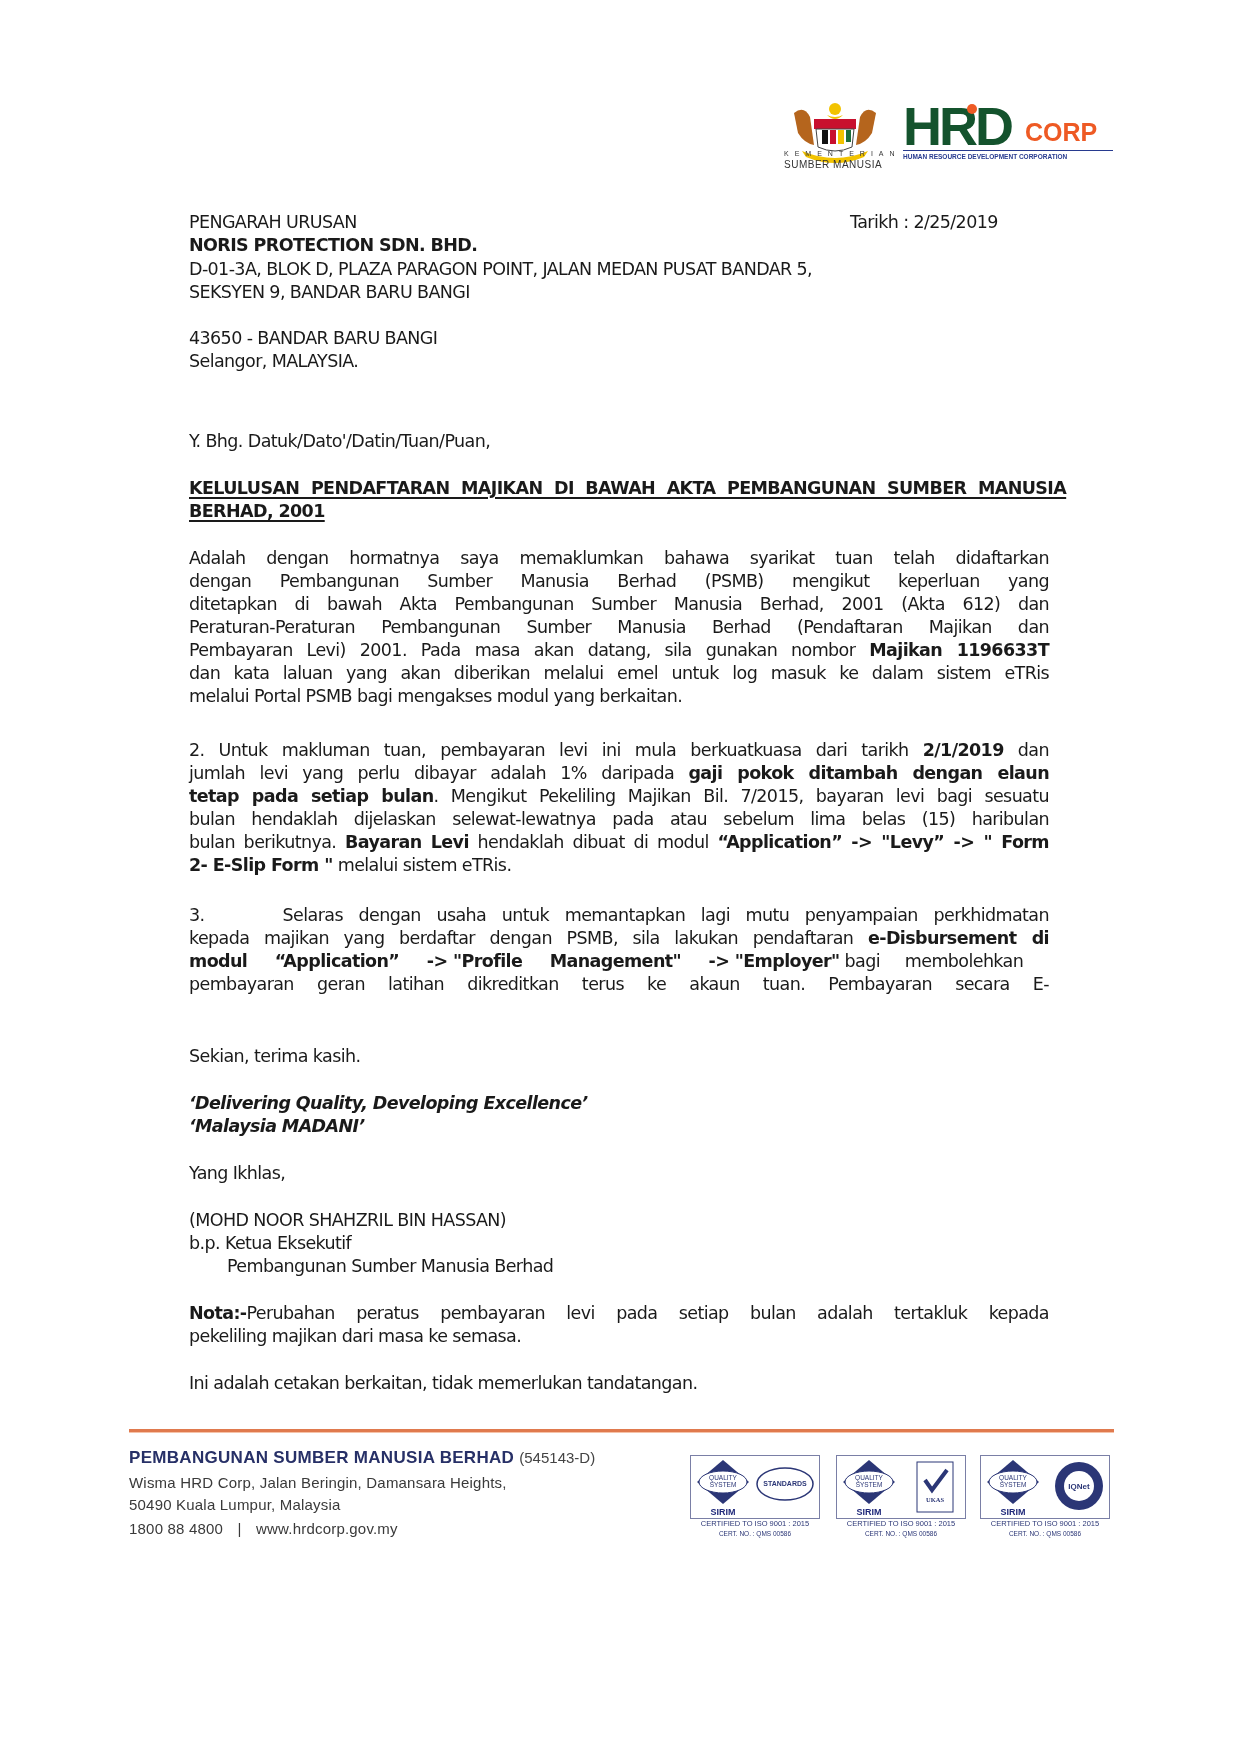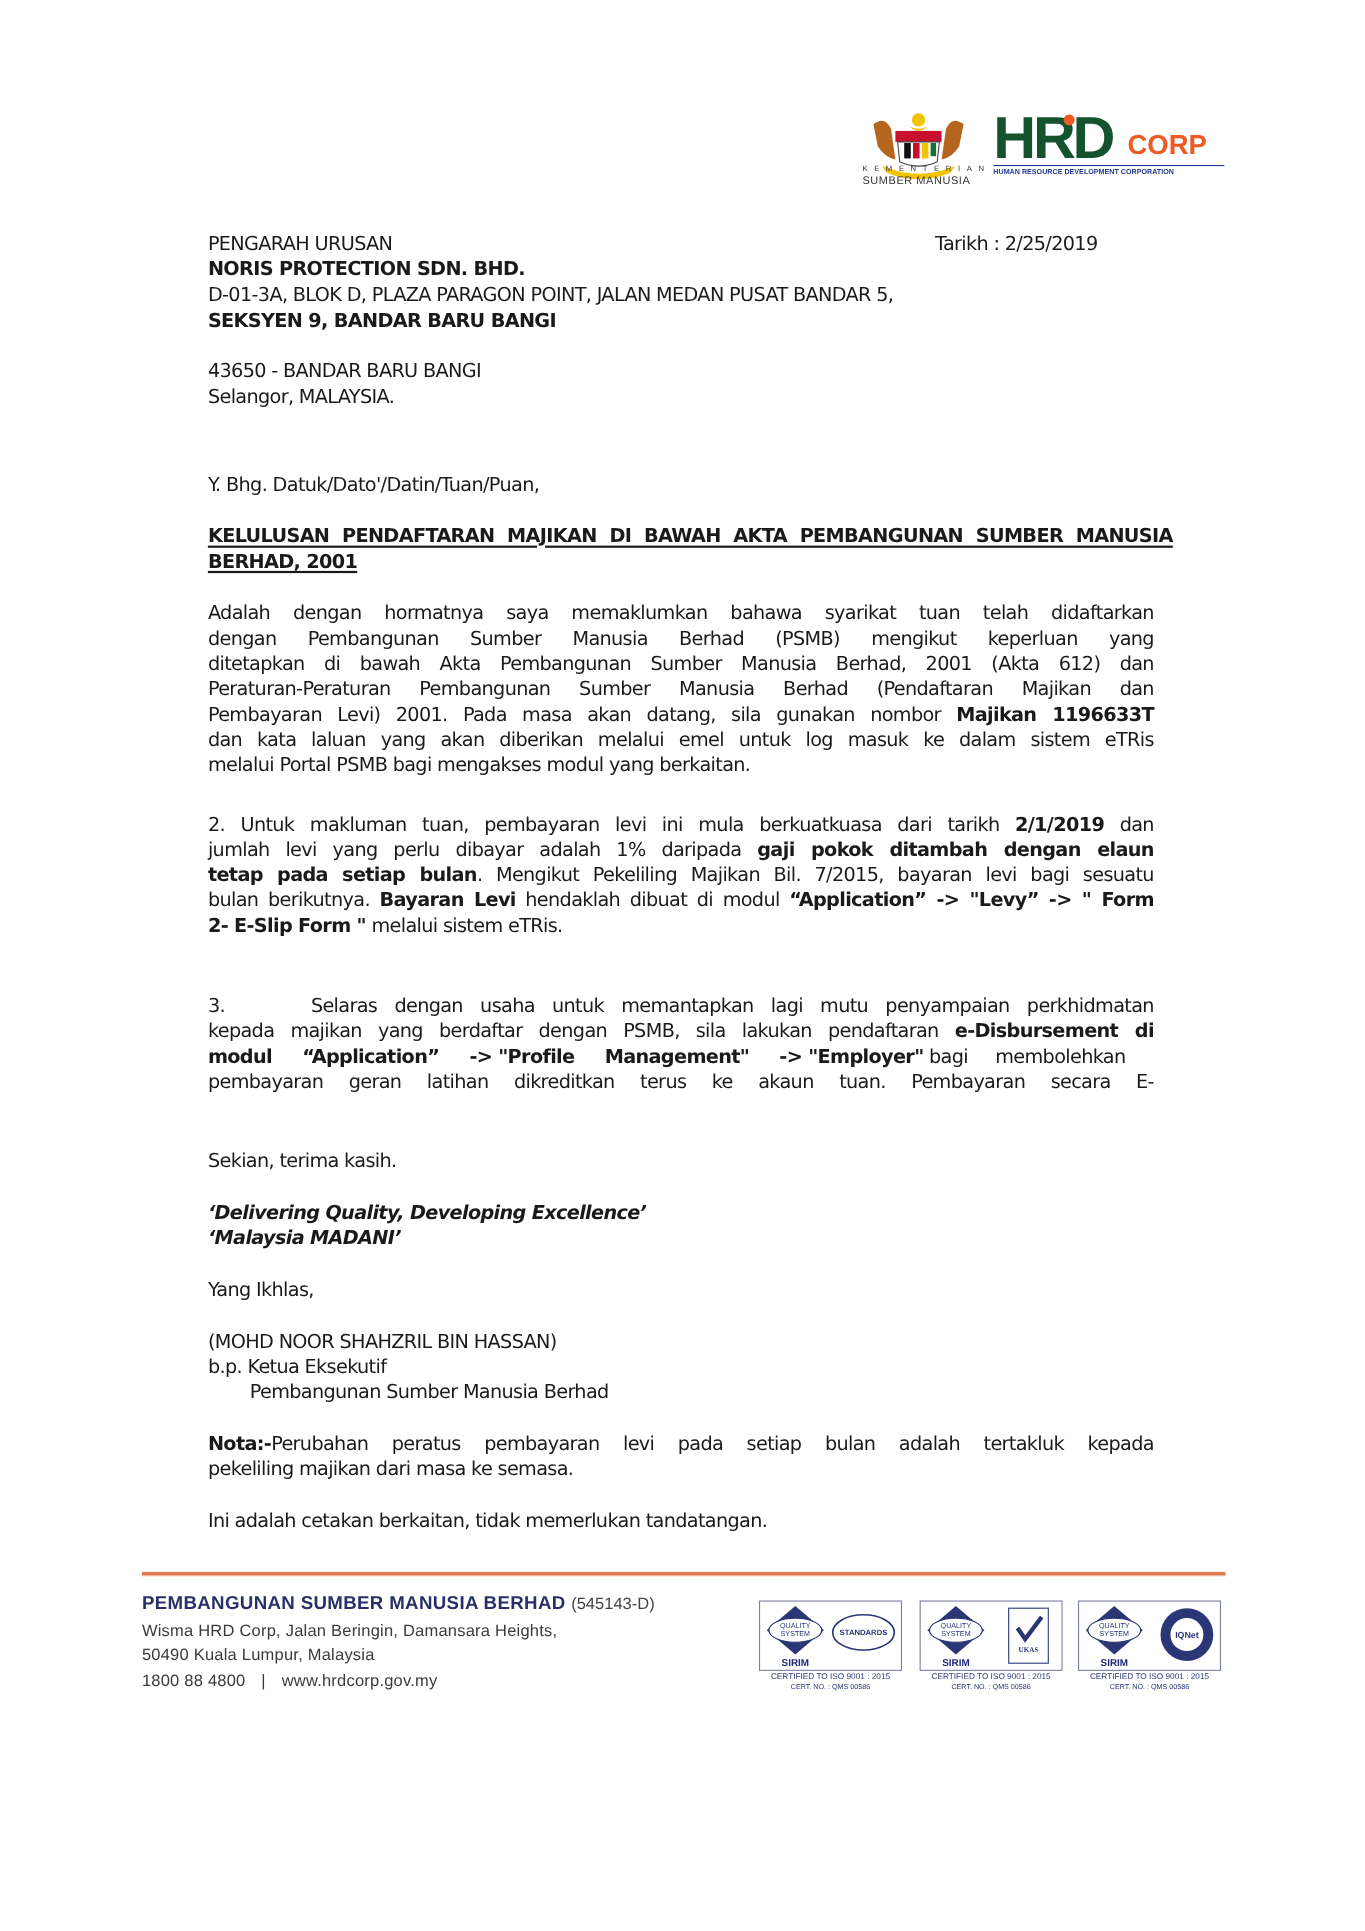--- a/index.html
+++ b/index.html
@@ -53,21 +53,21 @@
   <div class="abs" style="left:0;top:50px;width:210px;height:1px;background:#273a8f;"></div>
   <div class="abs" style="left:0;top:53px;font-family:'Liberation Sans',sans-serif;font-weight:bold;font-size:6.5px;color:#273a8f;white-space:nowrap;">HUMAN RESOURCE DEVELOPMENT CORPORATION</div>
 </div>
 
 <div class="abs t" style="left:189px;top:211px;">PENGARAH URUSAN</div>
 <div class="abs t" style="left:850px;top:211px;white-space:nowrap;">
   <span>Tarikh : </span><span>2/25/2019</span>
 </div>
 <div class="abs t b" style="left:189px;top:234px;">NORIS PROTECTION SDN. BHD.</div>
 <div class="abs t" style="left:189px;top:258px;white-space:nowrap;">D-01-3A, BLOK D, PLAZA PARAGON POINT, JALAN MEDAN PUSAT BANDAR 5,</div>
-<div class="abs t" style="left:189px;top:281px;font-weight:bold;">SEKSYEN 9, BANDAR BARU BANGI</div>
+<div class="abs t" style="left:189px;top:281px;">SEKSYEN 9, BANDAR BARU BANGI</div>
 <div class="abs t" style="left:189px;top:327px;">43650 - BANDAR BARU BANGI</div>
 <div class="abs t" style="left:189px;top:350px;">Selangor, MALAYSIA.</div>
 
 <div class="abs t" style="left:189px;top:430px;text-align:right;">Y. Bhg. Datuk/Dato'/Datin/Tuan/Puan,</div>
 
 <div class="abs t b u j" style="left:189px;top:477px;text-align-last:justify;white-space:nowrap;word-spacing:6px;">KELULUSAN PENDAFTARAN MAJIKAN DI BAWAH AKTA PEMBANGUNAN SUMBER MANUSIA</div>
 <div class="abs t b u" style="left:189px;top:500px;">BERHAD, 2001</div>
 
 <div class="abs t" style="left:189px;top:547px;width:860px;">
   <div class="j" style="text-align-last:justify;">Adalah dengan hormatnya saya memaklumkan bahawa syarikat tuan telah didaftarkan</div>
@@ -76,20 +76,21 @@
   <div class="j" style="text-align-last:justify;">Peraturan-Peraturan Pembangunan Sumber Manusia Berhad (Pendaftaran Majikan dan</div>
   <div class="j" style="text-align-last:justify;white-space:nowrap;"><span>Pembayaran Levi) 2001.  Pada masa akan datang, sila gunakan nombor </span><span class="b">Majikan 1196633T</span></div>
   <div class="j" style="text-align-last:justify;">dan kata laluan yang akan diberikan melalui emel untuk log masuk ke dalam sistem eTRis</div>
   <div>melalui Portal PSMB bagi mengakses modul yang berkaitan.</div>
 </div>
 
 <div class="abs t" style="left:189px;top:739px;width:860px;">
   <div class="j" style="text-align-last:justify;white-space:nowrap;"><span>2.   Untuk makluman tuan, pembayaran levi ini mula berkuatkuasa dari tarikh </span><span class="b">2/1/2019</span><span> dan</span></div>
   <div class="j" style="text-align-last:justify;white-space:nowrap;"><span>jumlah levi yang perlu dibayar adalah 1% daripada </span><span class="b">gaji pokok ditambah dengan elaun</span></div>
   <div class="j" style="text-align-last:justify;white-space:nowrap;"><span class="b">tetap pada setiap bulan</span><span>. Mengikut Pekeliling Majikan Bil. 7/2015, bayaran levi bagi sesuatu</span></div>
+  <div class="j" style="text-align-last:justify;">bulan hendaklah dijelaskan selewat-lewatnya pada atau sebelum lima belas (15) haribulan</div>
   <div class="j" style="text-align-last:justify;white-space:nowrap;"><span>bulan berikutnya. </span><span class="b">Bayaran Levi</span><span> hendaklah dibuat di modul </span><span class="b">“Application” -&gt; "Levy” -&gt; " Form</span></div>
   <div><span class="b">2- E-Slip Form "</span><span> melalui sistem eTRis.</span></div>
 </div>
 
 <div class="abs t" style="left:189px;top:904px;width:860px;">
   <div class="j" style="text-align-last:justify;white-space:pre;">3.     Selaras dengan usaha untuk memantapkan lagi mutu penyampaian perkhidmatan</div>
   <div class="j" style="text-align-last:justify;white-space:nowrap;"><span>kepada majikan yang berdaftar dengan PSMB, sila lakukan pendaftaran </span><span class="b">e-Disbursement di</span></div>
   <div style="white-space:pre;"><span class="b">modul     “Application”     -&gt; "Profile     Management"     -&gt; "Employer"</span><span> bagi     membolehkan</span></div>
   <div class="j" style="text-align-last:justify;">pembayaran geran latihan dikreditkan terus ke akaun tuan. Pembayaran secara E-</div>
 </div>

